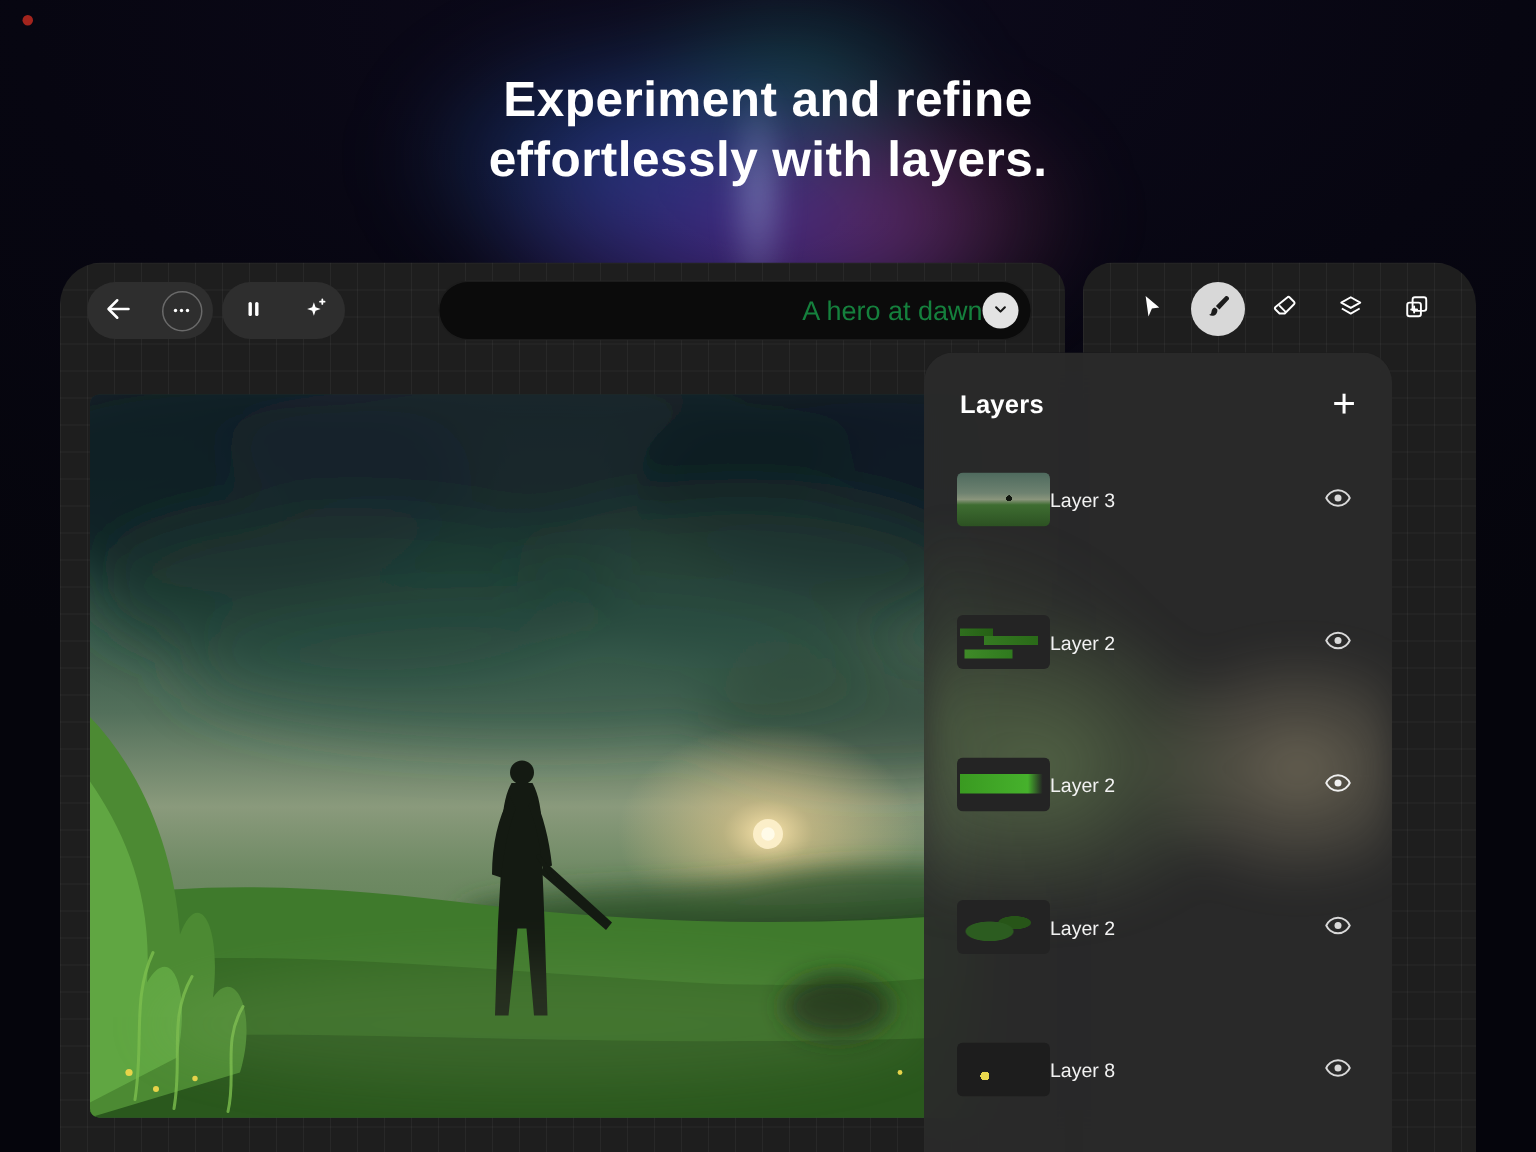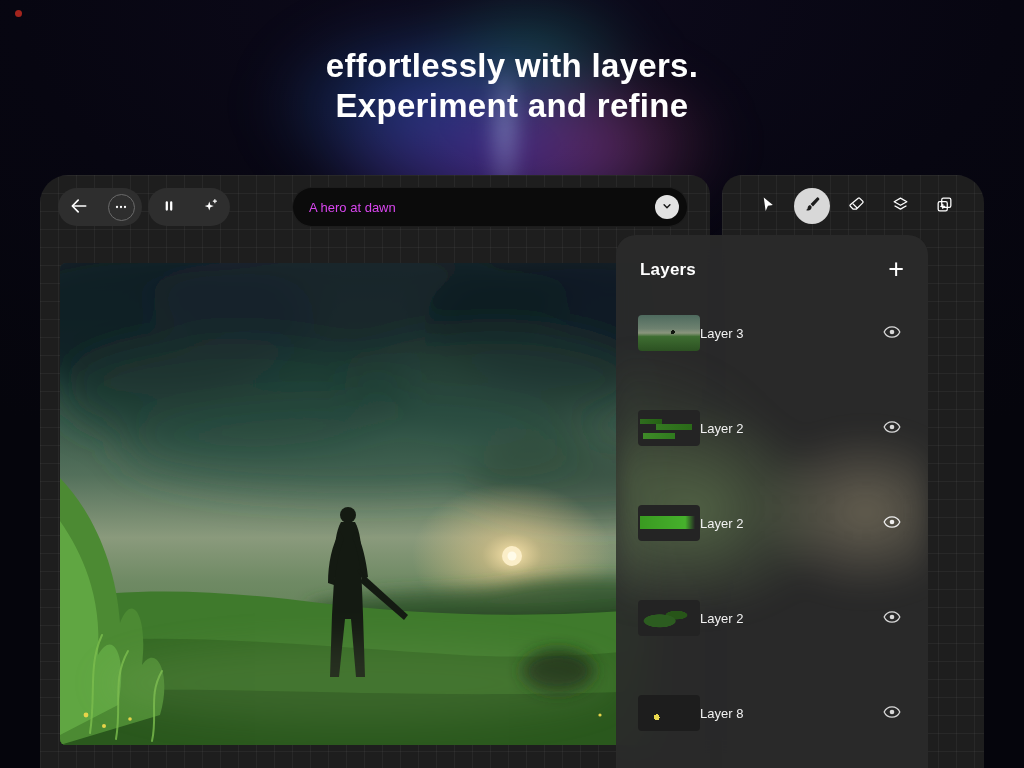--- a/index.html
+++ b/index.html
@@ -44,22 +44,22 @@
   .pill-play  { left:108px; width:82px; }
   .icon-btn { width:34px; height:34px; display:flex; align-items:center; justify-content:center;
     background:none; border:none; cursor:pointer; border-radius:50%; }
   .circle-outline { width:27px; height:27px; border:1.5px solid #6a6a6a; border-radius:50%;
     display:flex; align-items:center; justify-content:center; }
 
   
   .prompt { position:absolute; left:252px; top:12px; width:396px; height:40px;
     background:#0b0b0b; border:1px solid rgba(255,255,255,0.07); border-radius:21px;
     display:flex; align-items:center; padding:0 8px 0 16px; }
-  .prompt input { flex:1; background:none; border:none; outline:none; color:#d946ef;
-    font-size:13px; font-family:"Liberation Sans", sans-serif; }
+  .prompt input { flex:1; background:none; border:none; outline:none; color:#15803d;
+    font-size:18px; font-family:"Liberation Sans", sans-serif;text-align:right; }
   .chevron-circle { width:24px; height:24px; border-radius:50%; background:#e3e3e3;
     display:flex; align-items:center; justify-content:center; border:none; cursor:pointer; flex:none; }
 
   
   .tools { position:absolute; left:28px; top:13px; display:flex; gap:8px; }
   .tool { width:36px; height:36px; border-radius:18px; border:none; background:none; cursor:pointer;
     display:flex; align-items:center; justify-content:center; }
   .tool.selected { background:#d8d8d8; }
 
   
@@ -116,22 +116,22 @@
 </head>
 <body>
 
 <div class="stage">
 
   <div class="glow"></div>
   <div class="glow-streak"></div>
   <div class="red-dot"></div>
 
   <div class="headline">
+    <div>Experiment and refine</div>
     <div>effortlessly with layers.</div>
-    <div>Experiment and refine</div>
   </div>
 
   <div class="window window-left">
 
     <div class="pill pill-nav">
       <button class="icon-btn">
         <span>
           <svg width="20" height="20" viewBox="0 0 24 24" fill="none" stroke="#ffffff" stroke-width="2" stroke-linecap="round" stroke-linejoin="round">
             <path d="M20 12 H5"></path>
               <path d="M11 5 l-7 7 7 7"></path>

